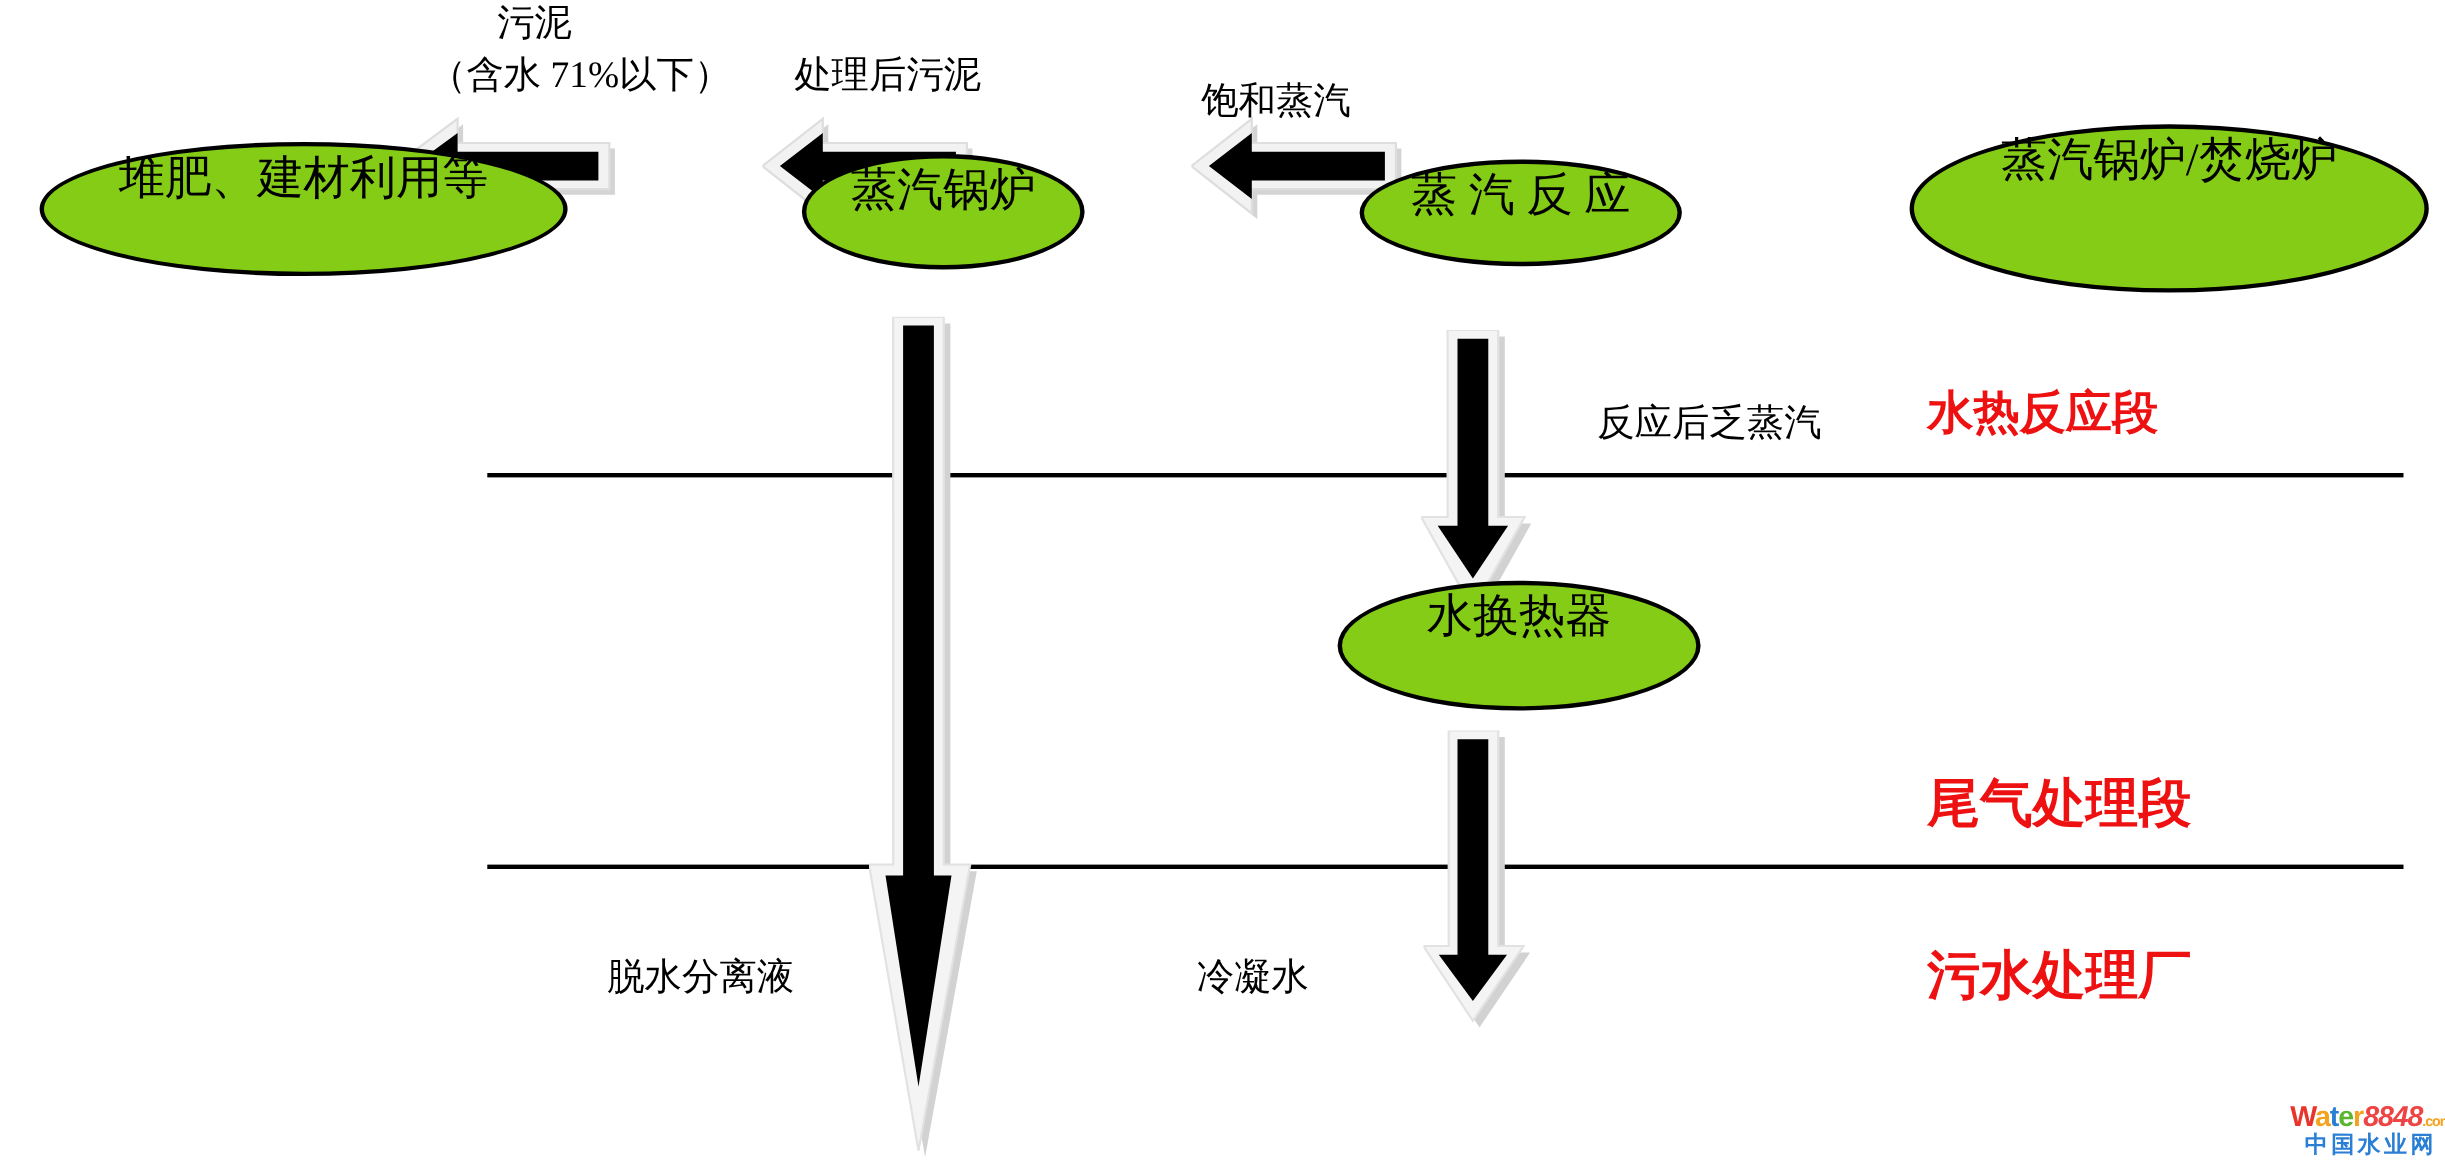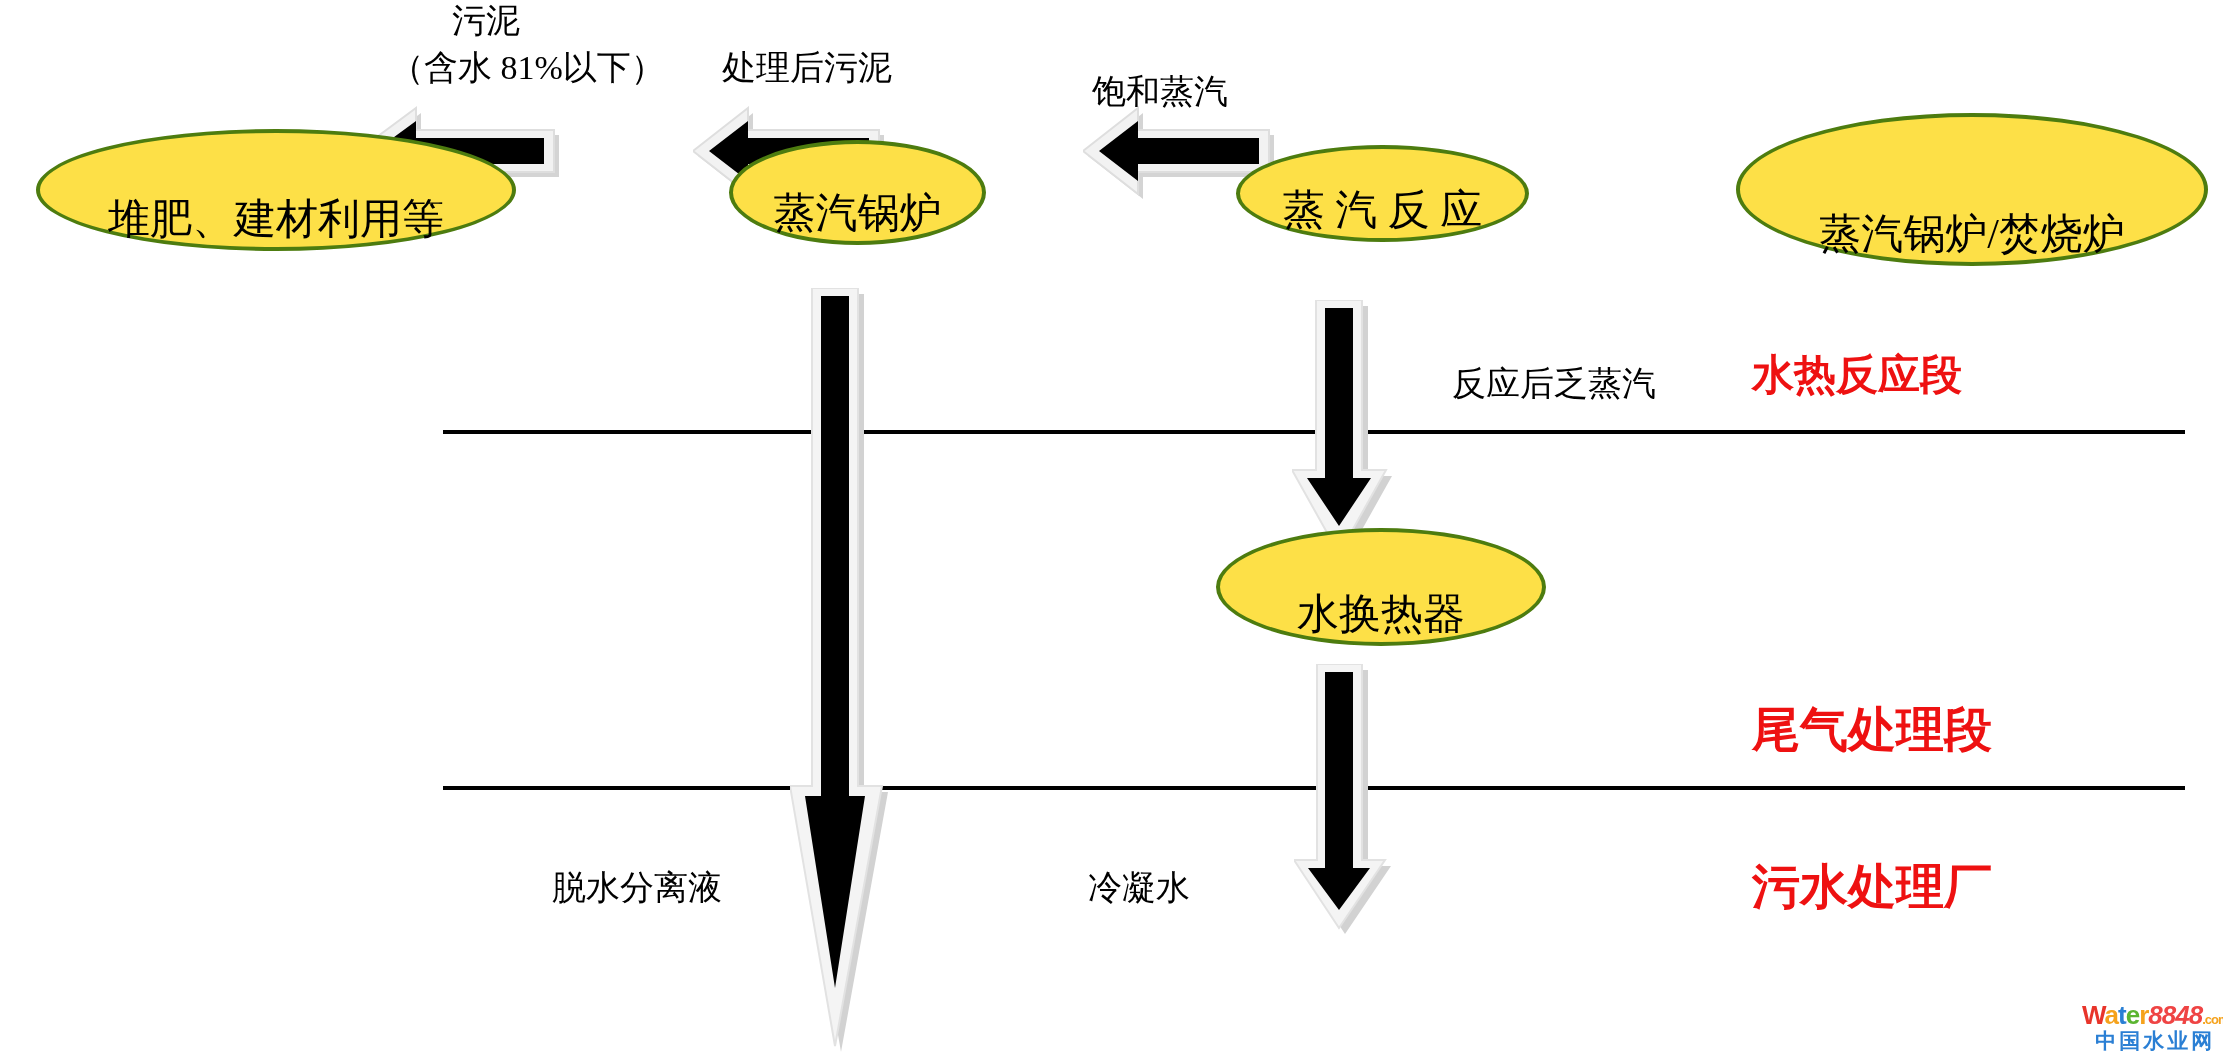--- a/index.html
+++ b/index.html
@@ -12,25 +12,25 @@
   }
   #canvas {
     position: relative;
     width: 2223px;
     height: 1057px;
     background: #ffffff;
     overflow: hidden;
   }
   .node {
     position: absolute;
-    border: 4px solid #4d7c0f;
+    border: 4px solid #000000;
     border-radius: 50%;
-    background: #fde047;
+    background: #84cc16;
     display: flex;
-    align-items: flex-end;
+    align-items: flex-start;
     justify-content: center;
     box-sizing: border-box;
   }
   .node-label {
     font-size: 42px;
     color: #000000;
     white-space: nowrap;
     font-family: "Liberation Serif", "DejaVu Serif", serif;
     font-weight: 500;
   }
@@ -87,21 +87,21 @@
     font-weight: bold;
   }
 </style>
 </head>
 <body>
 
 <div id="canvas">
 
   <div class="flow-label" style="left:452px; top:-2px;">污泥</div>
 
-  <div class="flow-label" style="left:390px; top:45px;">（含水 81%以下）</div>
+  <div class="flow-label" style="left:390px; top:45px;">（含水 71%以下）</div>
 
   <div class="flow-label" style="left:722px; top:45px;">处理后污泥</div>
 
   <div class="flow-label" style="left:1092px; top:45px;margin-top:24px;">饱和蒸汽</div>
 
   <div class="divider" style="left:443px; top:430px; width:1742px;"></div>
 
   <div class="divider" style="left:443px; top:786px; width:1742px;"></div>
 
   <div class="arrow" style="left:358px; top:106px;">

